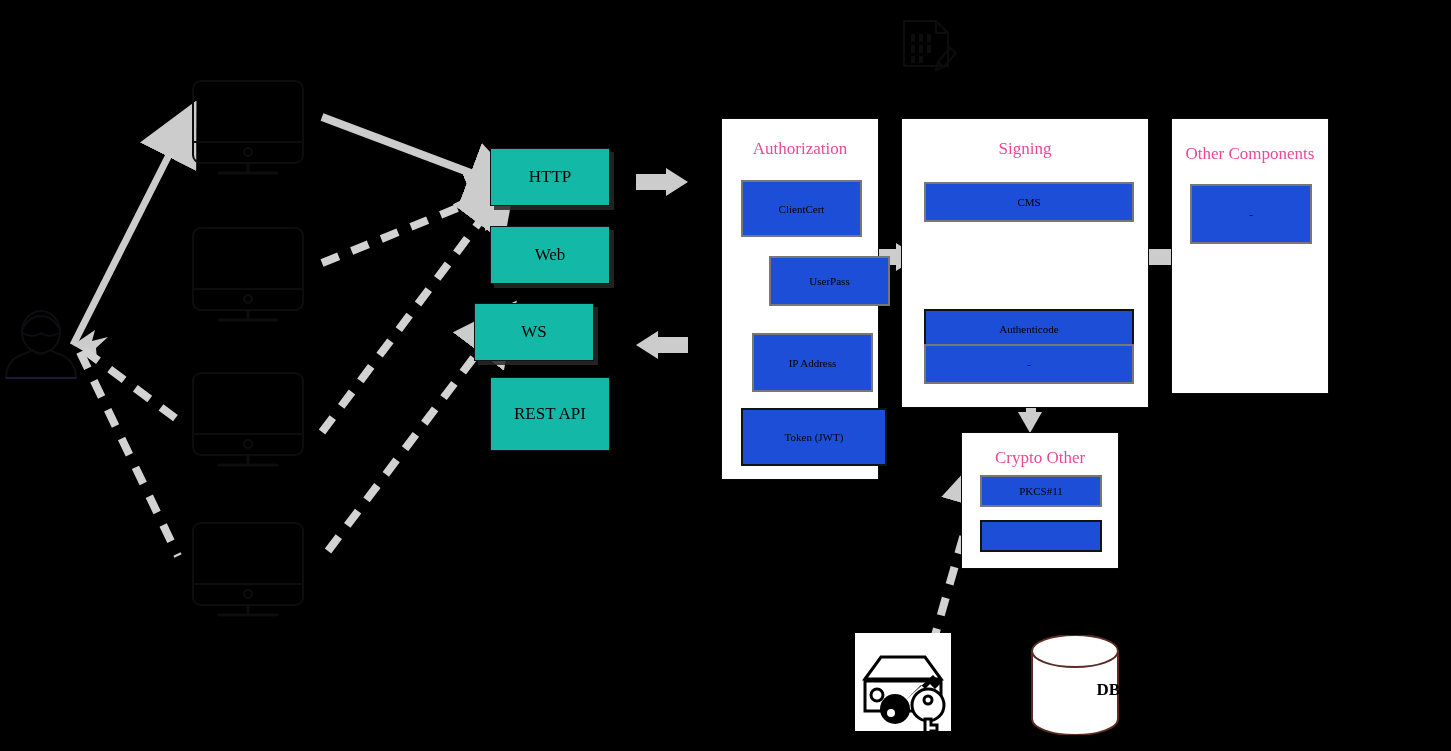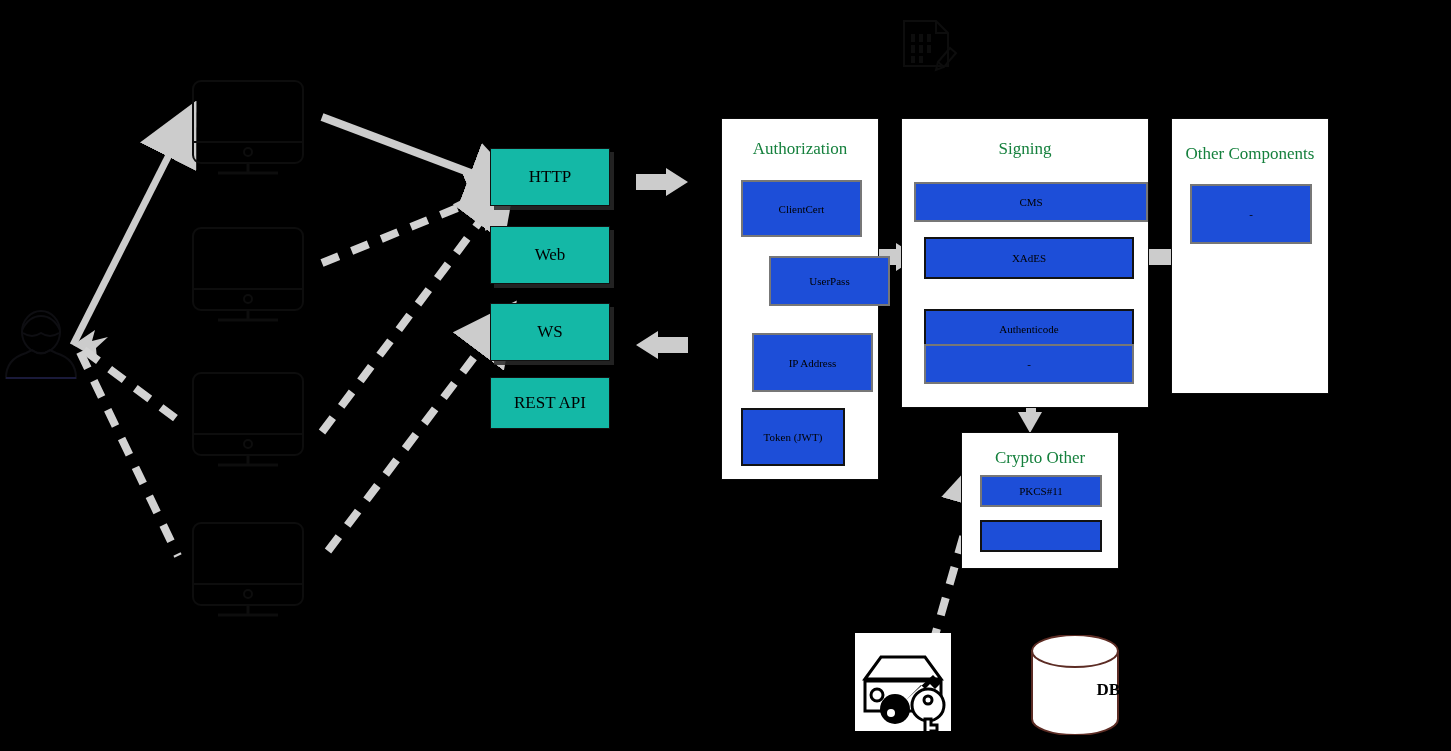--- a/index.html
+++ b/index.html
@@ -22,21 +22,21 @@
   
   .panel {
     background: #ffffff;
     border: 1px solid #0a0a0a;
     box-sizing: border-box;
   }
   .panel-title {
     position: absolute;
     left: 0; right: 0;
     text-align: center;
-    color: #15803d;
+    color: #ec4899;
     font-size: 17px;
     font-family: "Liberation Serif", "DejaVu Serif", serif;
   }
 
   
   .item-box {
     position: absolute;
     background: #1d4ed8;
     border: 2px solid #777777;
     box-sizing: border-box;
@@ -189,35 +189,34 @@
   <svg class="icon-svg" style="left:190px; top:520px; width:116px; height:102px;" viewBox="0 0 116 102">
     <rect x="3" y="3" width="110" height="82" rx="8" ry="8" fill="none" stroke="#0d0d0d" stroke-width="2"></rect>
     <line x1="3" y1="64" x2="113" y2="64" stroke="#0d0d0d" stroke-width="2"></line>
     <circle cx="58" cy="74" r="4" fill="none" stroke="#0d0d0d" stroke-width="2"></circle>
     <line x1="58" y1="85" x2="58" y2="95" stroke="#0d0d0d" stroke-width="3"></line>
     <line x1="28" y1="95" x2="88" y2="95" stroke="#0d0d0d" stroke-width="3"></line>
   </svg>
 
   <div class="proto-box" style="left:490px; top:148px; width:120px; height:58px;">HTTP</div>
   <div class="proto-box" style="left:490px; top:226px; width:120px; height:58px;">Web</div>
-  <div class="proto-box" style="left:490px; top:303px; width:120px; height:58px;">WS</div>
-  <div class="proto-box noshadow" style="left:490px; top:377px; width:120px; height:52px;">REST API</div>
+  <div class="proto-box" style="left:474px; top:303px; width:120px; height:58px;">WS</div>
+  <div class="proto-box noshadow" style="left:490px; top:377px; width:120px; height:74px;">REST API</div>
 
   <div class="panel abs" style="left:721px; top:118px; width:158px; height:362px;">
     <div class="panel-title" style="top:20px;">Authorization</div>
     <div class="item-box" style="left:19px; top:61px; width:121px; height:57px;">ClientCert</div>
     <div class="item-box" style="left:19px; top:137px; width:121px; height:50px;margin-left:28px;">UserPass</div>
     <div class="item-box" style="left:30px; top:214px; width:121px; height:59px;">IP Address</div>
-    <div class="item-box dark-border" style="left:19px; top:289px; width:104px; height:58px;">Token (JWT)</div>
+    <div class="item-box dark-border" style="left:19px; top:289px; width:146px; height:58px;">Token (JWT)</div>
   </div>
 
   <div class="panel abs" style="left:901px; top:118px; width:248px; height:290px;">
     <div class="panel-title" style="top:20px;">Signing</div>
-    <div class="item-box" style="left:12px; top:63px; width:234px; height:40px;">CMS</div>
-    <div class="item-box dark-border" style="left:22px; top:118px; width:210px; height:42px;">XAdES</div>
+    <div class="item-box" style="left:22px; top:63px; width:210px; height:40px;">CMS</div>
     <div class="item-box dark-border" style="left:22px; top:174px; width:210px; height:40px;margin-top:16px;">Authenticode</div>
     <div class="item-box" style="left:22px; top:225px; width:210px; height:40px;">-</div>
   </div>
 
   <div class="panel abs" style="left:1171px; top:118px; width:158px; height:276px;">
     <div class="panel-title" style="top:25px;">Other Components</div>
     <div class="item-box" style="left:18px; top:65px; width:122px; height:60px;">-</div>
   </div>
 
   <div class="panel abs" style="left:961px; top:432px; width:158px; height:137px;">

